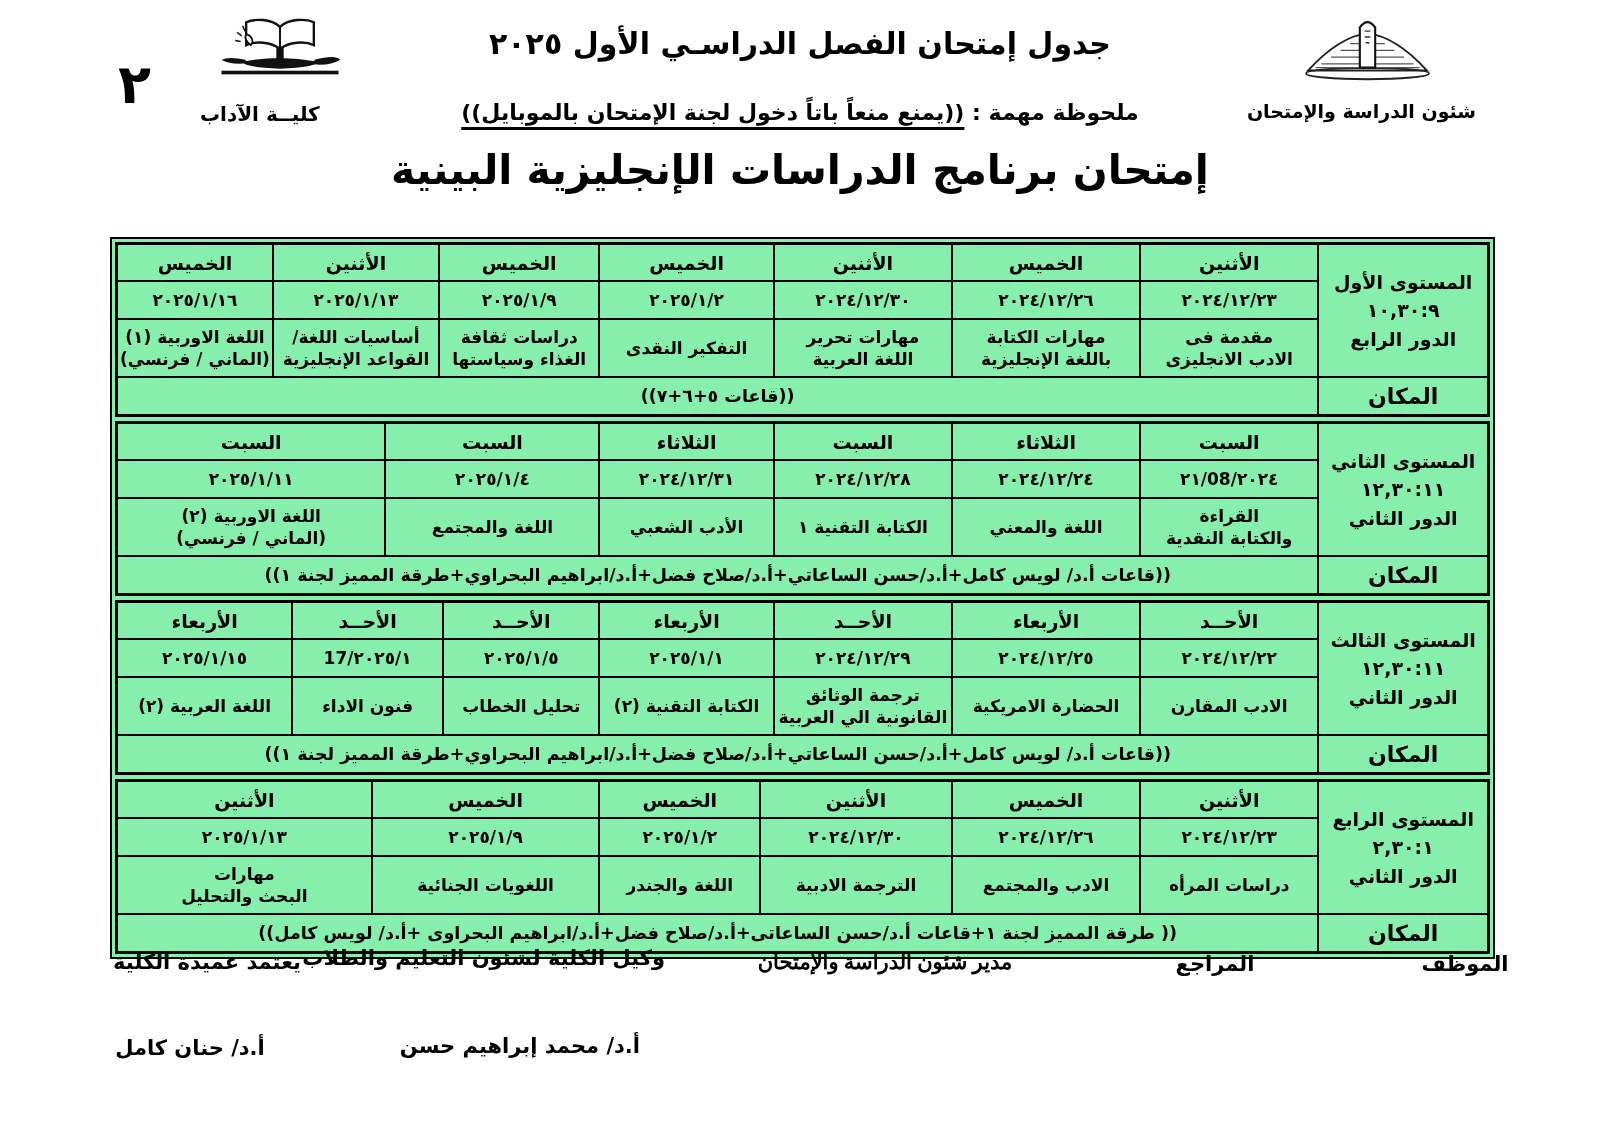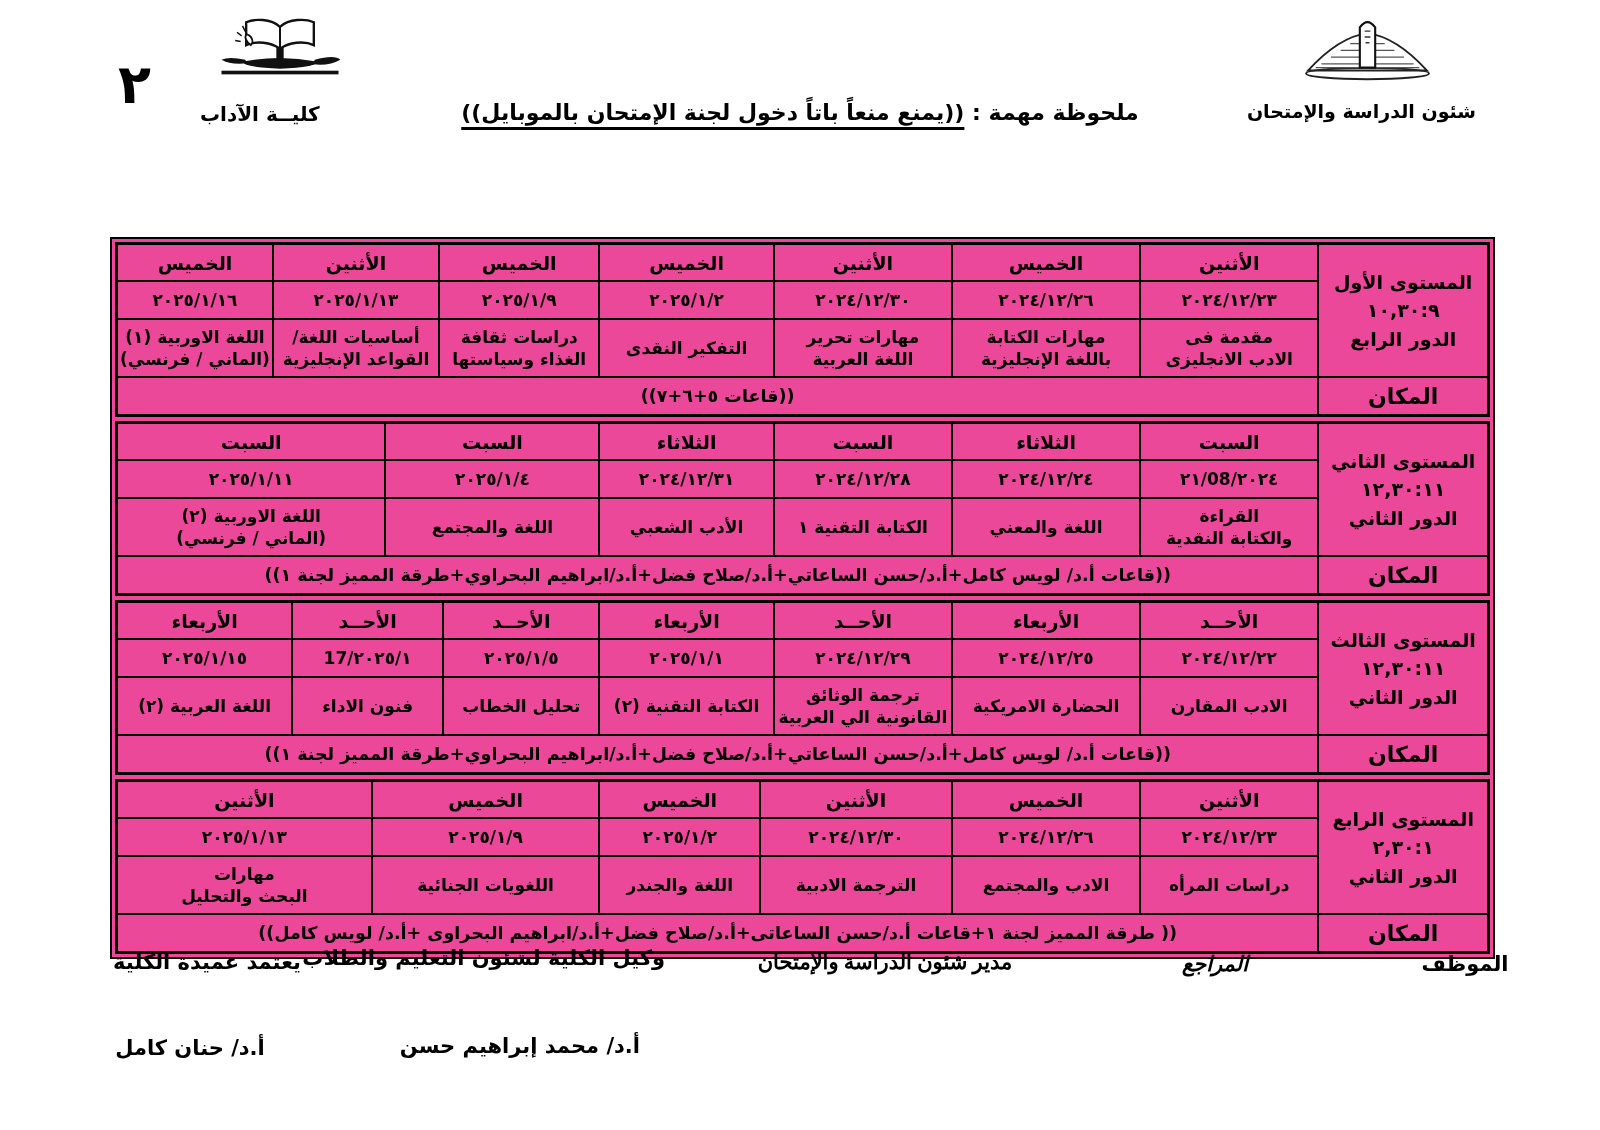--- a/index.html
+++ b/index.html
@@ -13,37 +13,37 @@
   .sched-title{position:absolute;top:26px;left:0;width:100%;text-align:center;font-size:30px;direction:rtl;}
   .note-line{position:absolute;top:100px;left:0;width:100%;text-align:center;font-size:22px;direction:rtl;}
   .note-underline{text-decoration:underline;text-decoration-thickness:2.5px;text-underline-offset:7px;}
   .fac-logo{position:absolute;top:14px;left:216px;}
   .fac-name{position:absolute;top:102px;left:200px;width:150px;text-align:left;font-size:20px;direction:rtl;white-space:nowrap;}
   .page-num{position:absolute;top:58px;left:118px;font-size:54px;line-height:1;}
   .main-title{position:absolute;top:146px;left:0;width:100%;text-align:center;font-size:41px;direction:rtl;letter-spacing:-1px;}
   
   .table-wrap{
     position:absolute;top:237px;left:110px;width:1385px;box-sizing:border-box;
-    border:2px solid #000;padding:3px;background:#ec4899;
+    border:2px solid #000;padding:3px;background:#86efac;
   }
   table.section{width:100%;border-collapse:collapse;table-layout:fixed;border:3px solid #000;margin:0 0 4px 0;direction:rtl;}
   table.section:last-child{margin-bottom:0;padding-left:44px;}
   table.section td{border:2px solid #000;text-align:center;vertical-align:middle;padding:1px 2px;overflow:hidden;}
   tr.r-day td{height:33px;font-size:19px;}
   tr.r-date td{height:34px;font-size:17px;}
   tr.r-subj td{height:54px;font-size:17px;white-space:pre-line;line-height:1.3;}
   tr.r-loc td{height:34px;}
   td.level-cell{font-size:19px;line-height:1.5;}
   td.level-cell .lvl-time{letter-spacing:2px;}
   td.makan-cell{font-size:22px;}
   td.rooms-cell{font-size:17.5px;}
   
   .sig{position:absolute;direction:rtl;font-size:21px;text-align:center;white-space:nowrap;}
   .sig-employee{top:952px;left:1415px;width:100px;}
-  .sig-reviewer{top:952px;left:1160px;width:110px;font-style:italic;}
+  .sig-reviewer{top:952px;left:1160px;width:110px;}
   .sig-director{top:950px;left:740px;width:290px;font-family:Liberation Serif, serif;}
   .sig-vicedean{top:946px;left:400px;width:265px;}
   .sig-approve{top:950px;left:112px;width:190px;}
   .sig-vicedean-name{top:1034px;left:400px;width:240px;}
   .sig-dean-name{top:1036px;left:105px;width:170px;}
 </style>
 </head>
 <body>
 
 <div class="page">
@@ -52,20 +52,21 @@
     <svg width="135" height="72" viewBox="0 0 140 75" aria-hidden="true">
       <ellipse cx="70" cy="64" rx="64" ry="6" fill="none" stroke="#222" stroke-width="2"></ellipse>
       <path d="M8,61 Q40,26 70,22 Q100,26 132,61 Z" fill="none" stroke="#222" stroke-width="2"></path>
       <path d="M22,54 L118,54 M16,58 L124,58 M32,47 L108,47 M42,40 L98,40 M52,33 L88,33" stroke="#555" stroke-width="1.4" fill="none"></path>
       <path d="M62,58 L62,16 Q70,5 78,16 L78,58 Z" fill="#fff" stroke="#111" stroke-width="2.2"></path>
       <path d="M67,20 L73,20 M67,26 L73,26 M68,32 L72,32" stroke="#333" stroke-width="1.4"></path>
     </svg>
   </div>
   <div class="uni-dept">شئون الدراسة والإمتحان</div>
 
+  <div class="sched-title">جدول إمتحان الفصل الدراسـي الأول ٢٠٢٥</div>
   <div class="note-line">
     <span>ملحوظة مهمة :</span>
     <span class="note-underline">((يمنع منعاً باتاً دخول لجنة الإمتحان بالموبايل))</span>
   </div>
 
   <div class="fac-logo">
     <svg width="128" height="64" viewBox="0 0 140 70" aria-hidden="true">
       <rect x="6" y="62" width="128" height="4" fill="#111"></rect>
       <path d="M30,52 Q70,44 110,52 Q112,58 70,60 Q28,58 30,52 Z" fill="#111"></path>
       <path d="M108,50 Q130,44 136,50 Q124,57 106,55 Z" fill="#111"></path>
@@ -73,20 +74,21 @@
       <rect x="66" y="36" width="8" height="14" fill="#111"></rect>
       <path d="M70,14 C60,5 42,5 33,9 L33,34 C44,29 60,31 70,38 C80,31 96,29 107,34 L107,9 C98,5 80,5 70,14 Z" fill="#fff" stroke="#111" stroke-width="2.6"></path>
       <line x1="70" y1="14" x2="70" y2="38" stroke="#111" stroke-width="2.2"></line>
       <path d="M38,34 Q30,28 33,22 Q40,24 40,31 Z" fill="#fff" stroke="#111" stroke-width="2"></path>
       <path d="M28,24 L23,20 M27,30 L21,29 M32,19 L29,13" stroke="#111" stroke-width="1.6"></path>
     </svg>
   </div>
   <div class="fac-name">كليــة الآداب</div>
   <div class="page-num">٢</div>
 
+  <div class="main-title">إمتحان برنامج الدراسات الإنجليزية البينية</div>
 
   <div class="table-wrap">
       <table class="section" dir="rtl">
         <colgroup>
           <col style="width: 12.4%;">
           <col style="width: 13%;">
           <col style="width: 13.7%;">
           <col style="width: 13%;">
           <col style="width: 12.7%;">
           <col style="width: 11.7%;">

